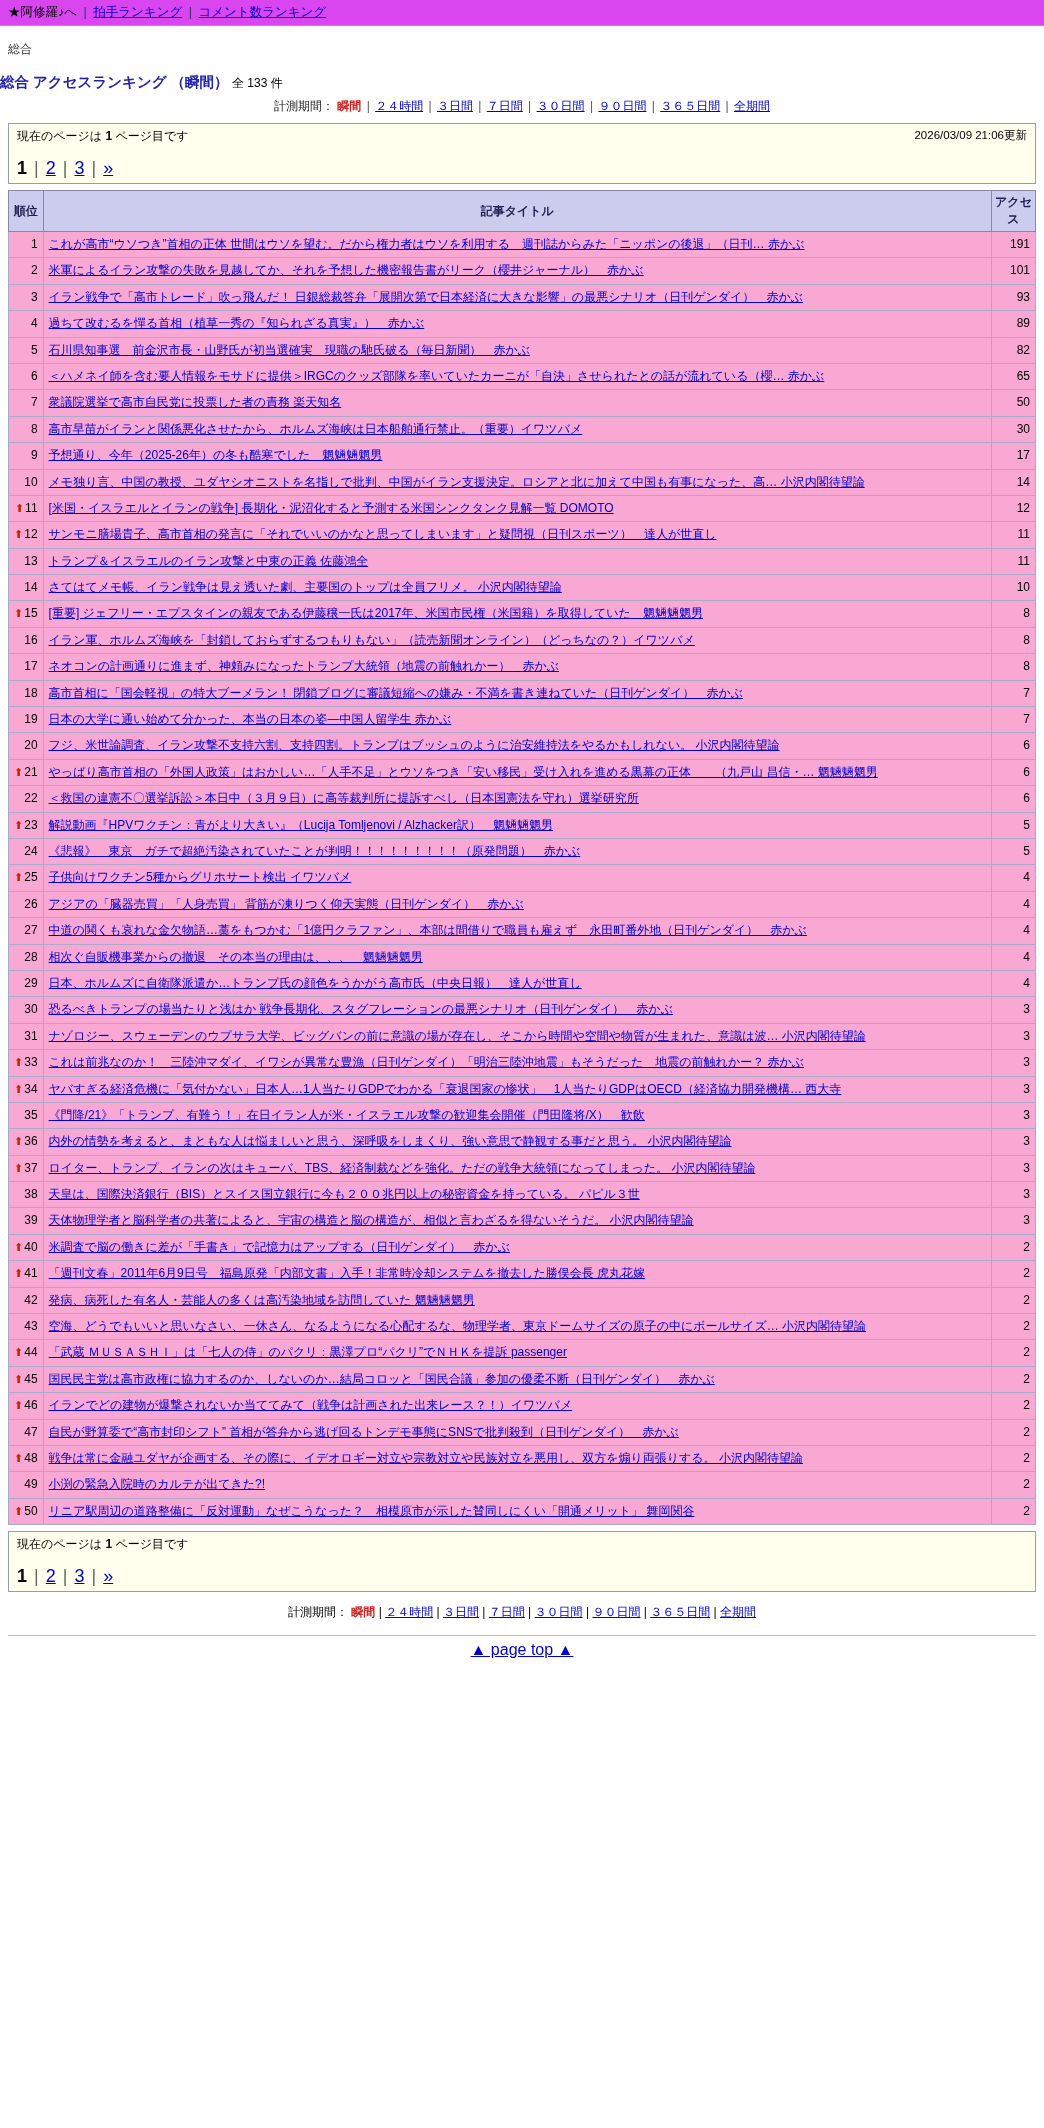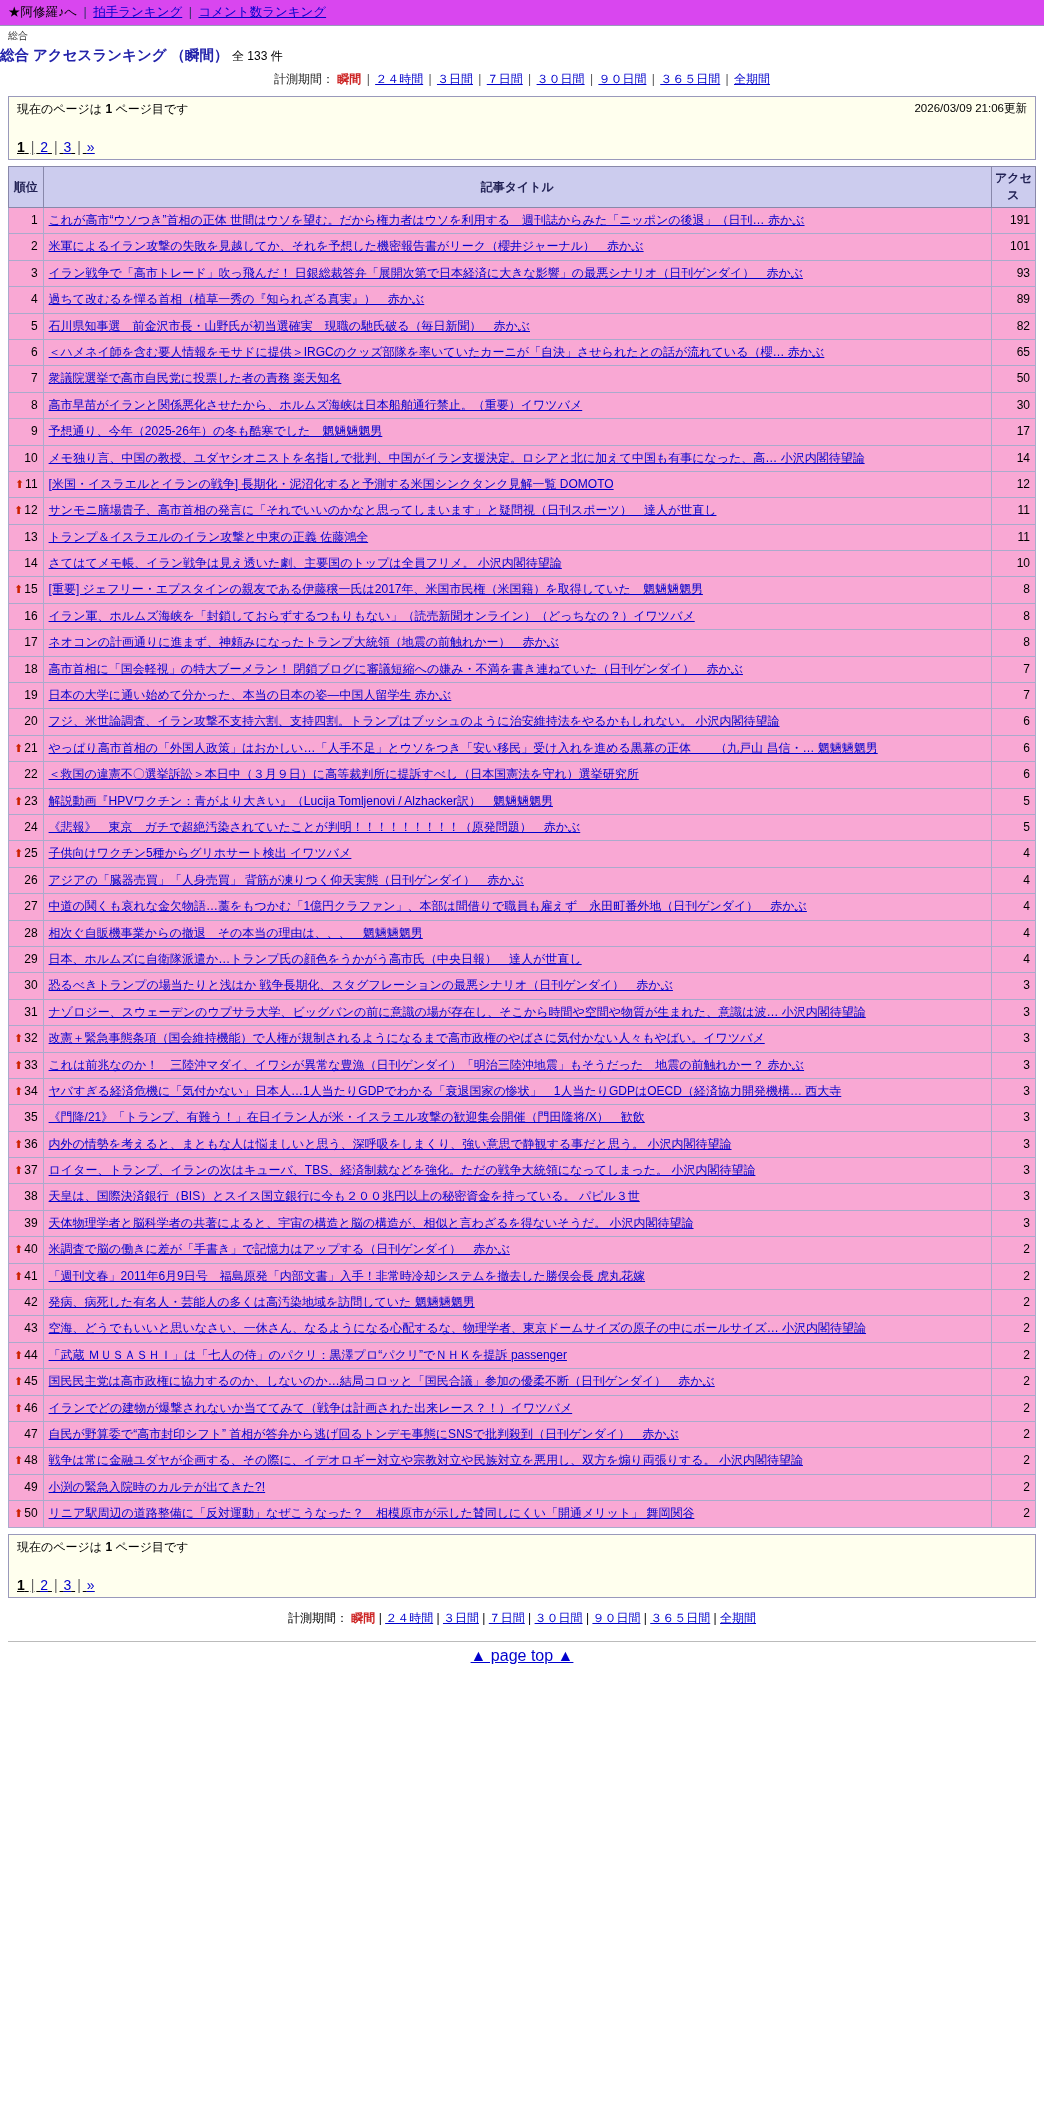--- a/index.html
+++ b/index.html
@@ -14,22 +14,22 @@
   }
   a { color: #0000cc; text-decoration: underline; }
   .topnav {
     background: #d946ef;
     border-bottom: 1px solid #9999bb;
     padding: 4px 8px;
     font-size: 12.5px;
   }
   .topnav .sep { color: #333366; margin: 0 3px; }
   .breadcrumb {
-    padding: 3px 8px;
-    font-size: 10px;
+    padding: 15px 8px;
+    font-size: 12px;
     color: #333;
   }
   .title-block { }
   .main-title {
     color: #2222aa;
     font-weight: bold;
     font-size: 14.5px;
   }
   .period-row {
     text-align: center;
@@ -47,21 +47,21 @@
     font-size: 12px;
     position: relative;
     overflow: hidden;
   }
   .pagebar .stamp {
     float: right;
     font-size: 11.5px;
     color: #000;
   }
   .pagebar b { font-weight: bold; }
-  .pagenums { margin-top: 21px; font-size: 14px; text-decoration: underline; }
+  .pagenums { margin-top: 13px; font-size: 18px; }
   .pagenums b { color: #000; }
   .pagenums .sep { color: #666; margin: 0 2px; }
   table.rank {
     margin: 6px 8px 0 8px;
     border-collapse: collapse;
     width: calc(100% - 16px);
     background: #f9a8d4;
   }
   table.rank th {
     background: #ccccee;
@@ -323,25 +323,20 @@
         <td class="rk"><span>30</span></td>
         <td><a href="#">恐るべきトランプの場当たりと浅はか 戦争長期化、スタグフレーションの最悪シナリオ（日刊ゲンダイ）　赤かぶ</a></td>
         <td class="ac">3</td>
       </tr>
       <tr>
         <td class="rk"><span>31</span></td>
         <td><a href="#">ナゾロジー、スウェーデンのウプサラ大学、ビッグバンの前に意識の場が存在し、そこから時間や空間や物質が生まれた、意識は波… 小沢内閣待望論</a></td>
         <td class="ac">3</td>
       </tr>
       <tr>
-        <td class="rk"><span class="up">⬆</span><span>32</span></td>
-        <td><a href="#">改憲＋緊急事態条項（国会維持機能）で人権が規制されるようになるまで高市政権のやばさに気付かない人々もやばい。イワツバメ</a></td>
-        <td class="ac">3</td>
-      </tr>
-      <tr>
         <td class="rk"><span class="up">⬆</span><span>33</span></td>
         <td><a href="#">これは前兆なのか！　三陸沖マダイ、イワシが異常な豊漁（日刊ゲンダイ）「明治三陸沖地震」もそうだった　地震の前触れかー？ 赤かぶ</a></td>
         <td class="ac">3</td>
       </tr>
       <tr>
         <td class="rk"><span class="up">⬆</span><span>34</span></td>
         <td><a href="#">ヤバすぎる経済危機に「気付かない」日本人…1人当たりGDPでわかる「衰退国家の惨状」　1人当たりGDPはOECD（経済協力開発機構… 西大寺</a></td>
         <td class="ac">3</td>
       </tr>
       <tr>

